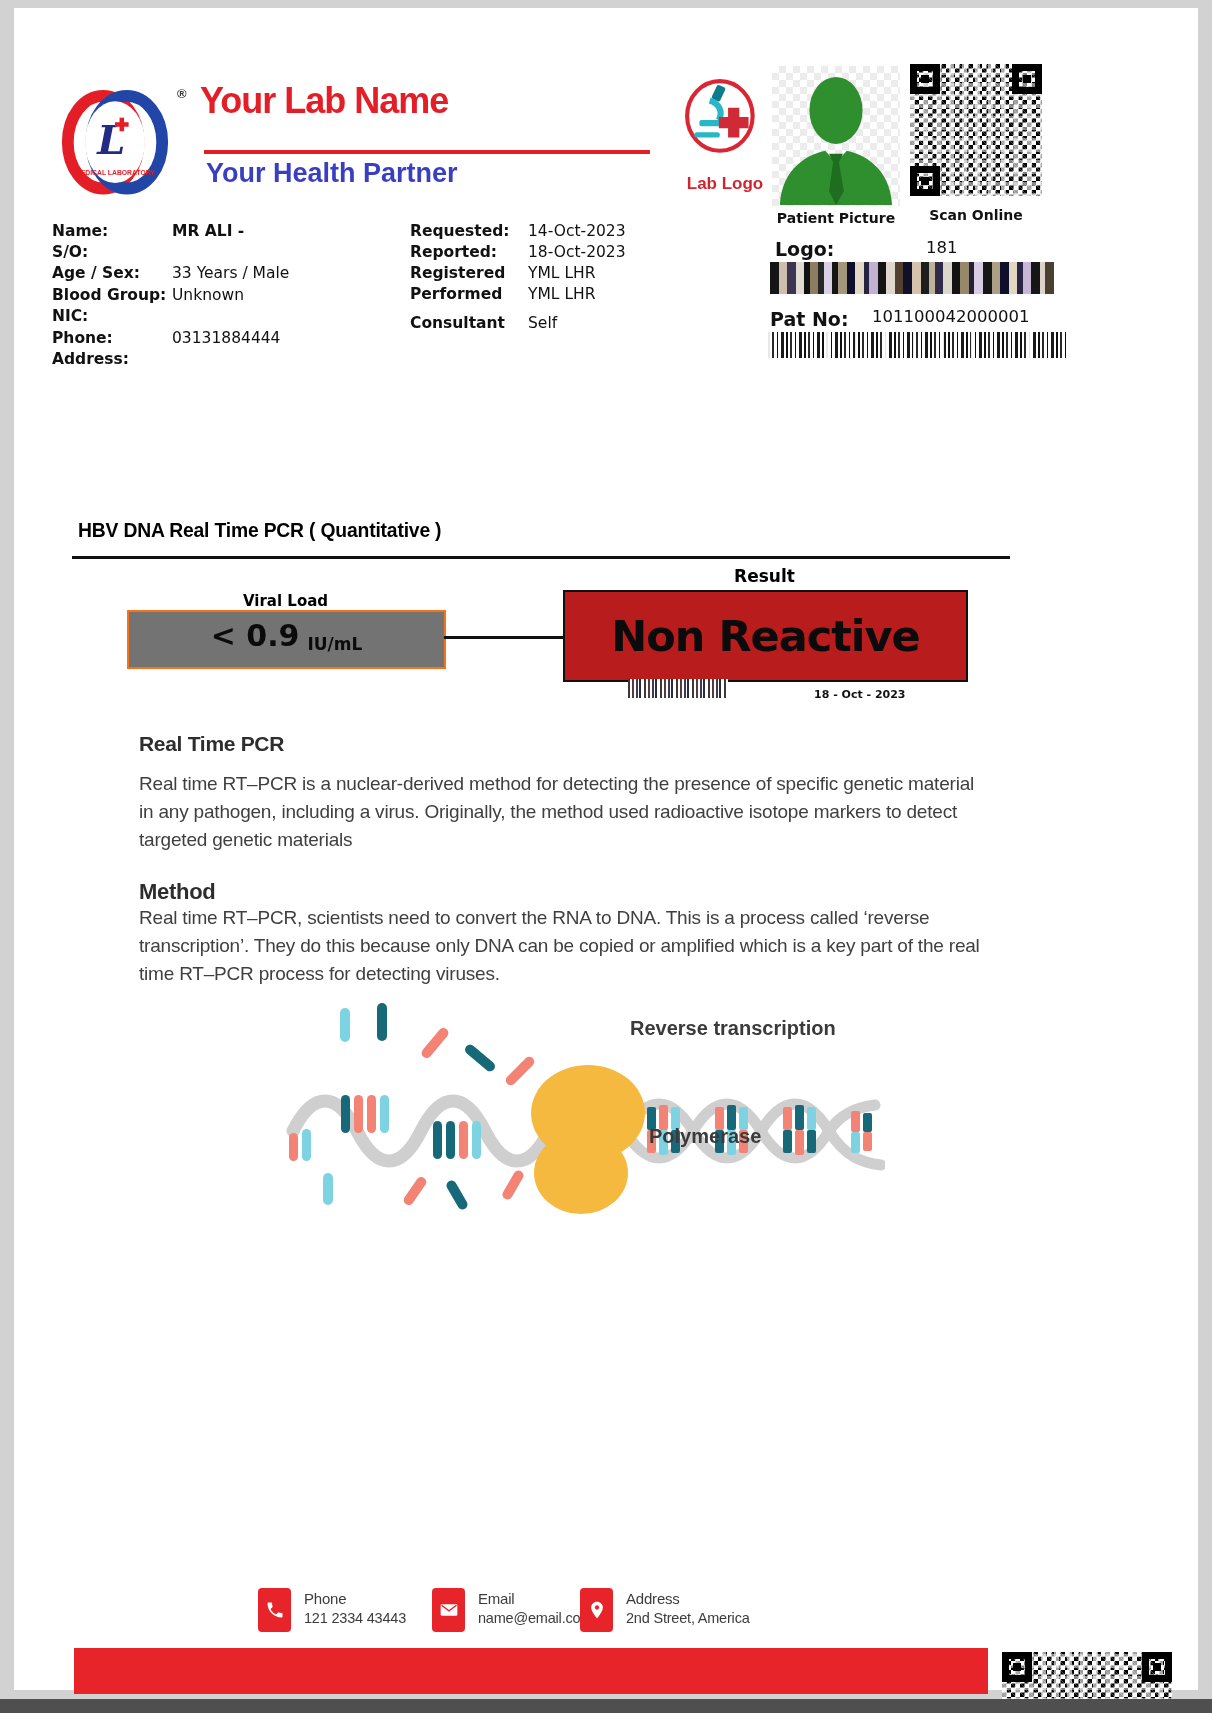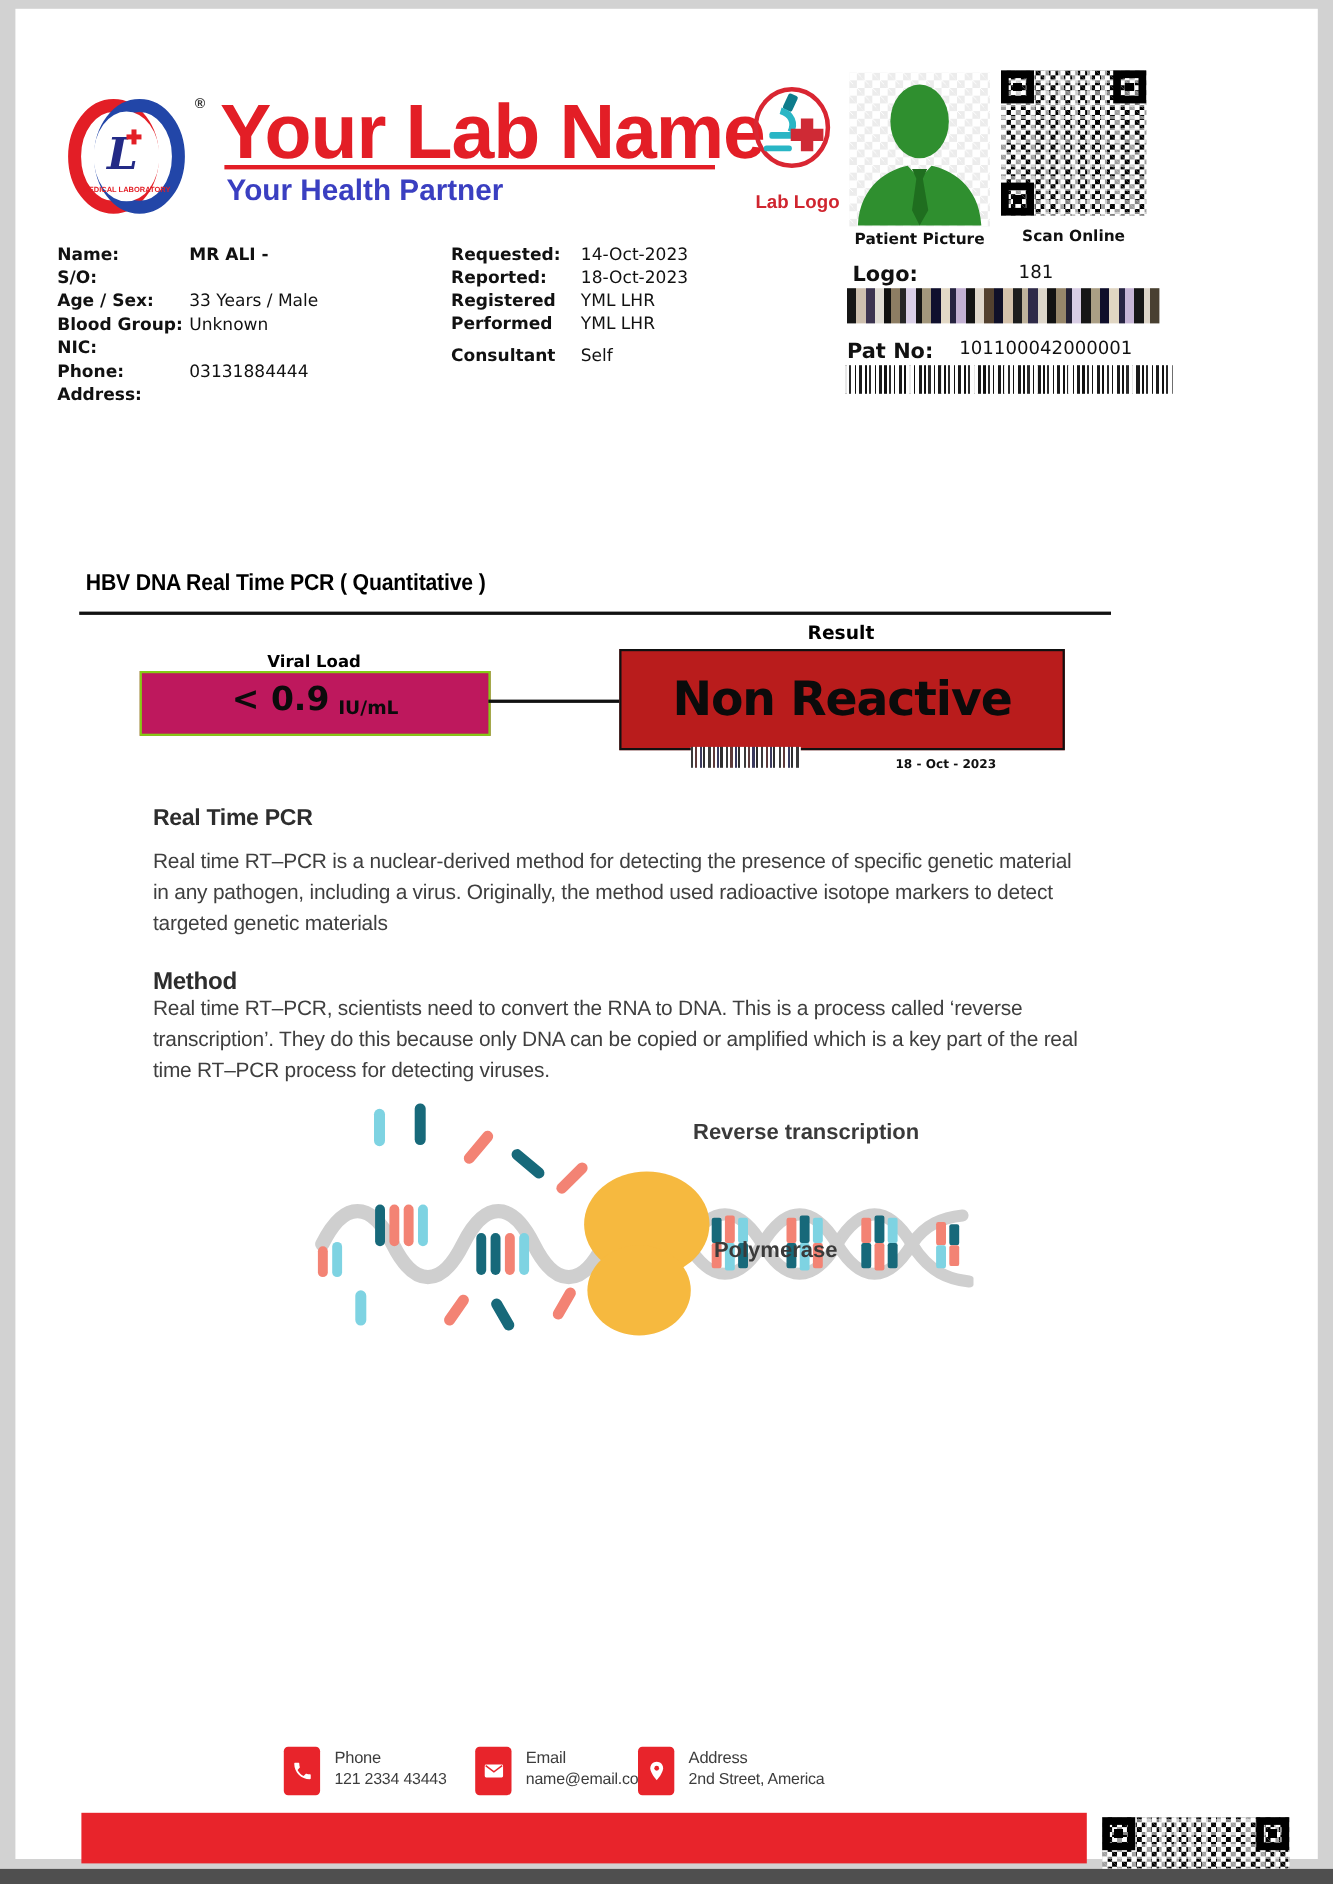--- a/index.html
+++ b/index.html
@@ -9,21 +9,21 @@
     font-family:"Liberation Sans", sans-serif;
     -webkit-font-smoothing:antialiased;
   }
   .abs{position:absolute;}
   .page{
     position:absolute;left:14px;top:8px;width:1184px;height:1682px;
     background:#ffffff;
   }
   
   .lab-name{
-    font-size:70px;font-weight:bold;color:#e31e26;letter-spacing:-1px;
+    font-size:36px;font-weight:bold;color:#e31e26;letter-spacing:-1px;
     font-family:"Liberation Sans", sans-serif;
   }
   .lab-underline{background:#e31e26;height:4px;}
   .tagline{font-size:27px;font-weight:bold;color:#3a3fc1;letter-spacing:0px;}
   .reg-mark{font-size:13px;color:#333;font-weight:bold;}
   .lablogo-label{color:#d0252f;font-weight:bold;font-size:17px;text-align:center;}
   .caption{font-size:14px;font-weight:bold;color:#111;text-align:center;font-family:"DejaVu Sans", sans-serif;}
   .patient-pic{
     width:128px;height:140px;
     background-color:#fff;
@@ -90,21 +90,21 @@
   .test-title{
     font-size:21px;font-weight:bold;color:#000;display:inline-block;
     transform:scaleX(.92);transform-origin:left center;letter-spacing:-.2px;
   }
   .hr{background:#111;}
   .result-heading{font-size:17px;font-weight:bold;color:#000;text-align:center;
     font-family:"DejaVu Sans", sans-serif;}
   .result-box{border:2px solid #111;display:flex;align-items:center;justify-content:center;background:#b91c1c;}
   .result-value{font-size:43px;font-weight:bold;color:#0b0b0b;font-family:"DejaVu Sans", sans-serif;letter-spacing:-1px;}
   .vl-label{font-size:15px;font-weight:bold;color:#000;text-align:center;font-family:"DejaVu Sans", sans-serif;}
-  .vl-box{border:2px solid #84cc16;display:flex;align-items:flex-start;justify-content:center;background:#be185d;}
+  .vl-box{border:2px solid #f97316;display:flex;align-items:flex-start;justify-content:center;background:#737373;}
   .vl-value{font-size:30px;font-weight:bold;color:#0b0b0b;font-family:"DejaVu Sans", sans-serif;margin-top:6px;}
   .vl-unit{font-size:17px;font-weight:bold;color:#0b0b0b;font-family:"DejaVu Sans", sans-serif;margin:22px 0 0 8px;}
   .connector{border-top:3px solid #111;}
   .result-date{font-size:11px;font-weight:bold;color:#111;font-family:"DejaVu Sans", sans-serif;}
   
   .sec-heading{font-size:21px;font-weight:bold;color:#2d2d2d;letter-spacing:-.3px;}
   .sec-body{font-size:19px;color:#3f3f3f;line-height:28px;letter-spacing:-.2px;}
   
   .f-icon{width:33px;height:44px;background:#e8242b;border-radius:4px;
     display:flex;align-items:center;justify-content:center;}

